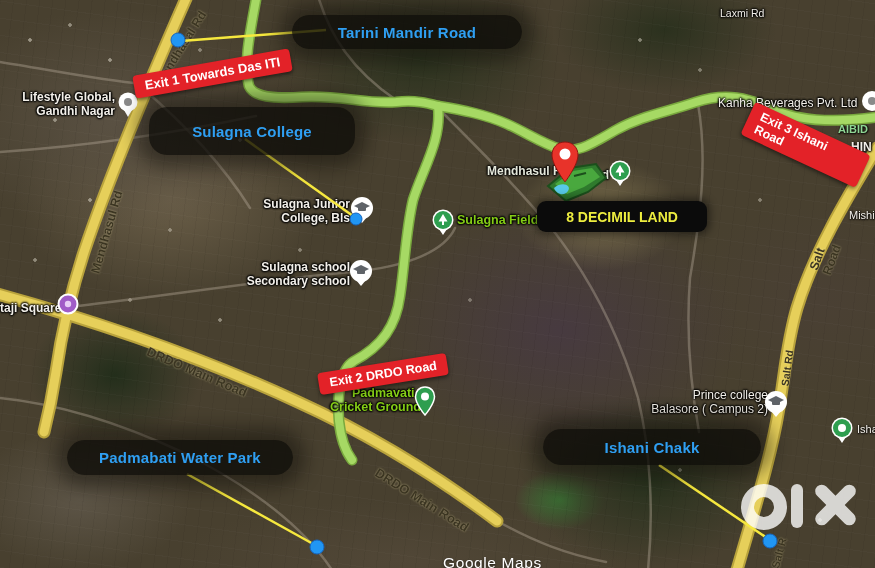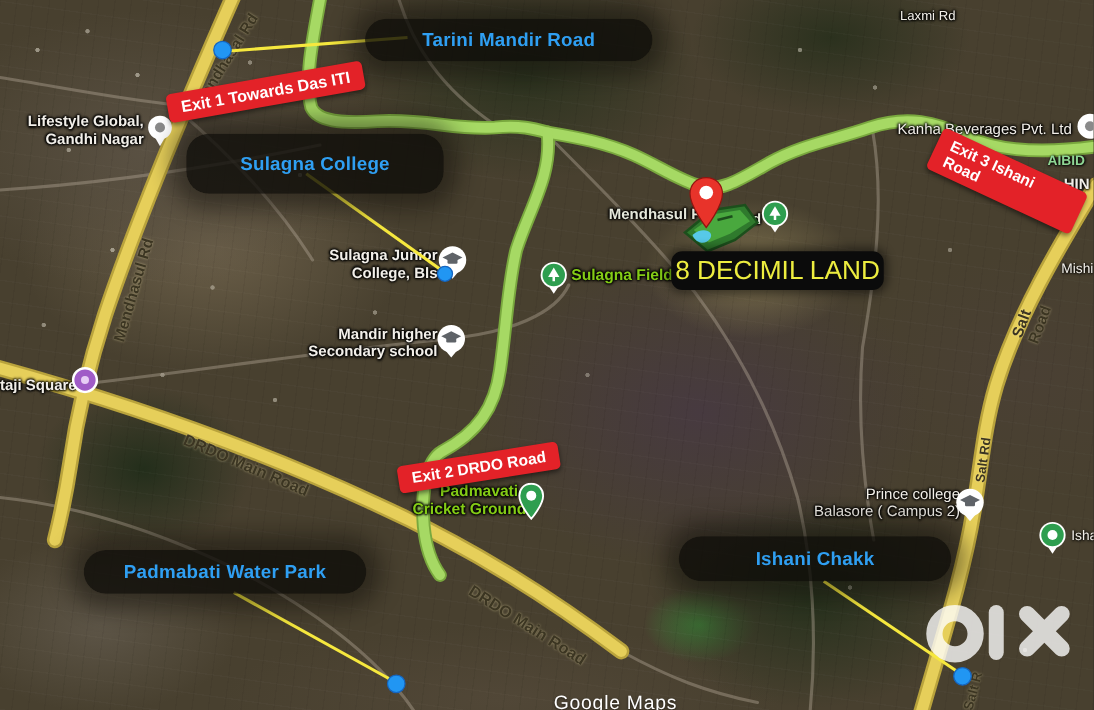--- a/index.html
+++ b/index.html
@@ -60,21 +60,21 @@
         text-shadow:0 0 2px rgba(255,240,180,.55);transform-origin:center;}
   .maplbl{position:absolute;color:#f2efe9;font-weight:bold;font-size:12px;line-height:14px;
         text-shadow:0 1px 2px #000,1px 0 2px #000,-1px 0 2px #000,0 -1px 2px #000;}
   .greenlbl{position:absolute;color:#84cc16;font-weight:bold;font-size:12.5px;
         text-shadow:0 1px 2px #000,1px 0 2px #000,-1px 0 2px #000,0 -1px 2px #000;}
   .ralign{text-align:right;}
   .icon{position:absolute;}
   
   #decimil{position:absolute;left:537px;top:201px;width:170px;height:31px;
         background:#0b0b0b;border-radius:9px;display:flex;align-items:center;justify-content:center;
-        color:#eded3f;font-weight:normal;font-size:21px;box-shadow:0 0 8px 3px rgba(0,0,0,.45);}
+        color:#eded3f;font-weight:bold;font-size:14px;box-shadow:0 0 8px 3px rgba(0,0,0,.45);}
   
   #olx{position:absolute;left:741px;top:478px;width:118px;height:56px;opacity:.78;}
   #olx .o{position:absolute;left:0;top:6px;width:20px;height:20px;border:13px solid #fff;border-radius:50%;}
   #olx .l{position:absolute;left:50px;top:6px;width:12px;height:44px;background:#fff;border-radius:6px;}
   #olx .x1,#olx .x2{position:absolute;left:76px;top:1px;width:13px;height:52px;background:#fff;border-radius:7px;transform-origin:center;}
   #olx .x1{transform:translateX(12px) rotate(45deg);}
   #olx .x2{transform:translateX(12px) rotate(-45deg);}
   #gmaps{position:absolute;left:443px;top:542px;color:#fff;font-size:15.5px;letter-spacing:.6px;
         text-shadow:0 1px 2px rgba(0,0,0,.7);font-weight:normal;margin-top:12px;}
   .frag{position:absolute;color:#f2efe9;font-weight:bold;text-shadow:0 1px 2px #000,1px 0 2px #000;}
@@ -136,21 +136,21 @@
   <div class="maplbl ralign" style="left:20px;top:90px;width:95px;">
     <div>Lifestyle Global,</div>
     <div>Gandhi Nagar</div>
   </div>
   <div class="maplbl" style="left:0px;top:301px;text-align:right;">taji Square</div>
   <div class="maplbl ralign" style="left:255px;top:197px;width:95px;">
     <div>Sulagna Junior</div>
     <div>College, Bls</div>
   </div>
   <div class="maplbl ralign" style="left:232px;top:260px;width:118px;">
-    <div>Mandir higher</div>
+    <div>Sulagna school</div>
     <div>Secondary school</div>
   </div>
   <div class="greenlbl" style="left:457px;top:213px;">Sulagna Field</div>
   <div class="maplbl" style="left:487px;top:164px;color:#e4e7da;">Mendhasul F</div>
   <div class="maplbl" style="left:591px;top:168px;color:#e4e7da;">Ind</div>
   <div class="maplbl" style="left:718px;top:96px;font-weight:normal;">Kanha Beverages Pvt. Ltd</div>
   <div class="greenlbl" style="left:352px;top:386px;">Padmavati</div>
   <div class="greenlbl" style="left:330px;top:400px;">Cricket Ground</div>
   <div class="maplbl ralign" style="left:630px;top:388px;width:138px;font-weight:normal;">
     <div>Prince college</div>

